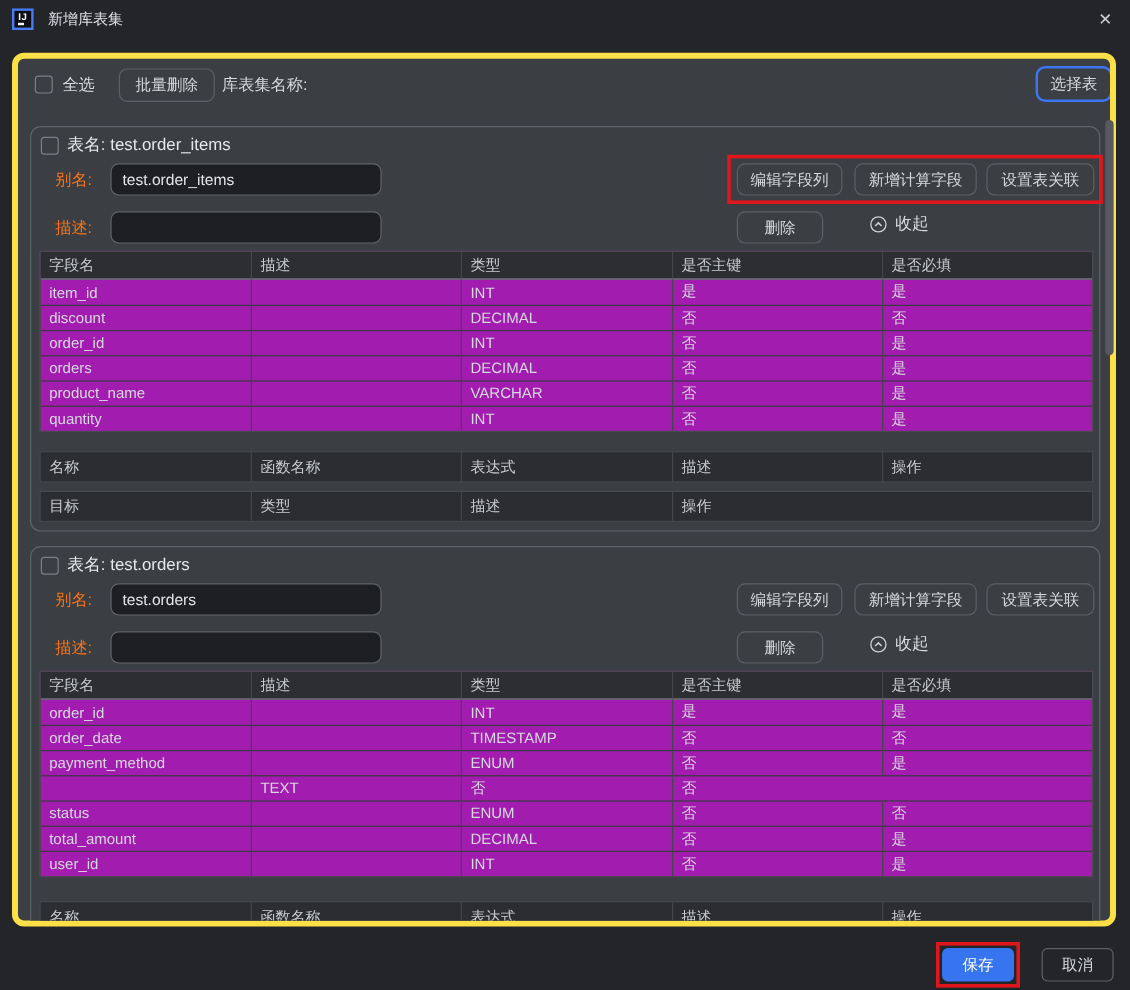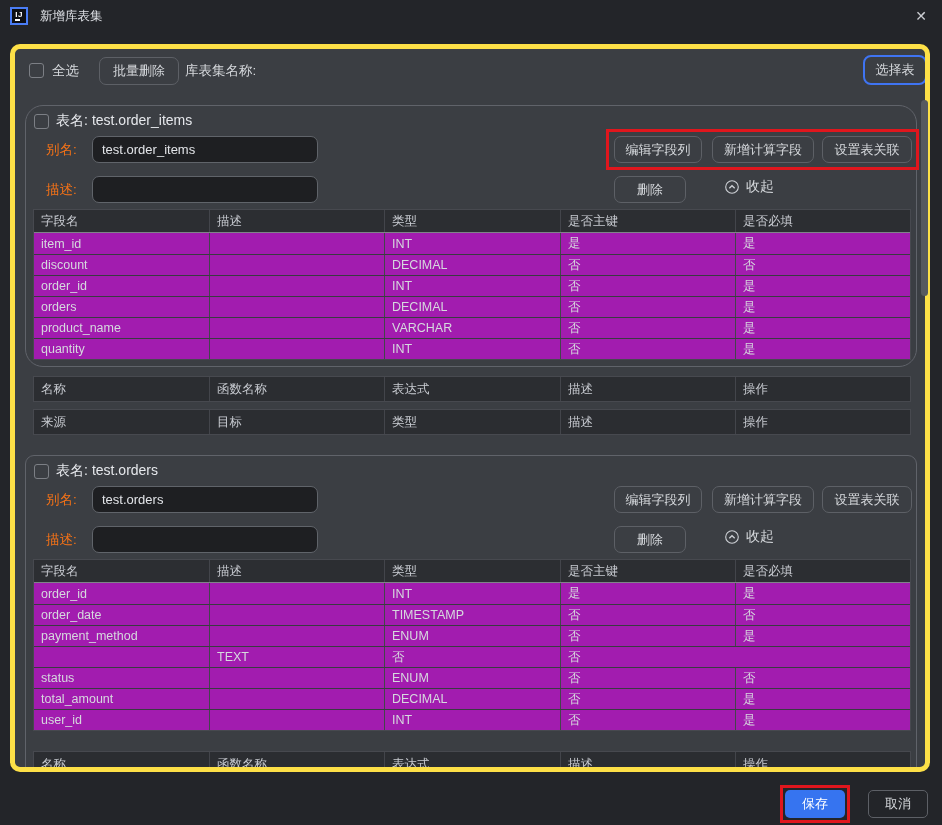--- a/index.html
+++ b/index.html
@@ -73,21 +73,21 @@
   <span class="win-title">新增库表集</span>
   <span class="close-btn">✕</span>
 </div>
 
 <div class="panel" id="panel">
   <span class="checkbox" style="left:14px; top:14px;"></span>
   <span class="tb-selectall-label">全选</span>
   <button class="btn tb-batch-delete">批量删除</button>
   <span class="tb-name-label">库表集名称:</span>
   <button class="btn tb-choose-table">选择表</button>
-<section class="card" style="top: 56px; height: 262px; border-radius: 18px;">
+<section class="card" style="top: 56px; height: 338px;">
     <span class="checkbox" style="left:8px; top:8px;"></span>
     <div class="sec-title">
       <span>表名:</span><span>test.order_items</span>
     </div>
 
     <span class="form-label alias-label">别名:</span>
     <input class="input alias-input" value="test.order_items" style="">
 
     <button class="btn btn-edit-fields">编辑字段列</button>
     <button class="btn btn-add-calc">新增计算字段</button>
@@ -165,21 +165,20 @@
         <div class="cell">名称</div>
         <div class="cell">函数名称</div>
         <div class="cell">表达式</div>
         <div class="cell">描述</div>
         <div class="cell">操作</div>
       </div>
     </div>
 
     <div class="dtable single" style="top: 303px;">
       <div class="thead-row">
-        <div class="cell">来源</div>
         <div class="cell">目标</div>
         <div class="cell">类型</div>
         <div class="cell">描述</div>
         <div class="cell">操作</div>
       </div>
     </div>
   </section>
     <section class="card" style="top: 406px; height: 321px;">
     <span class="checkbox" style="left:8px; top:8px;"></span>
     <div class="sec-title">

